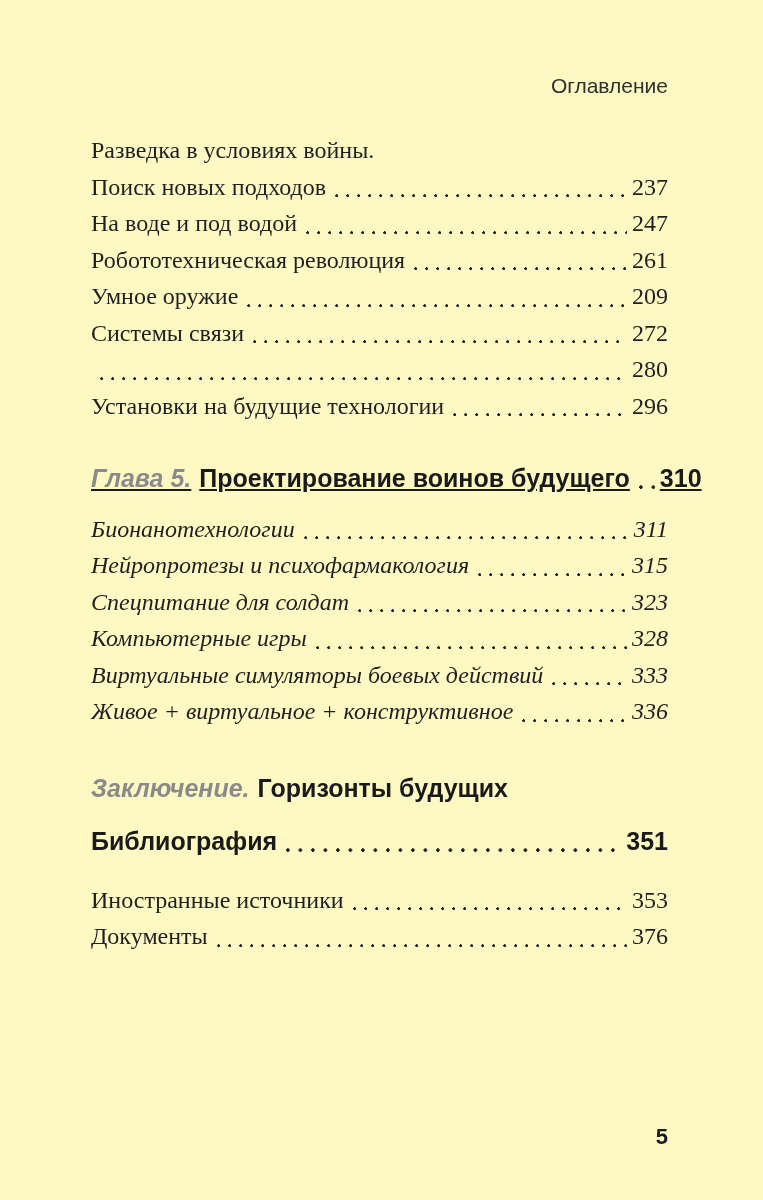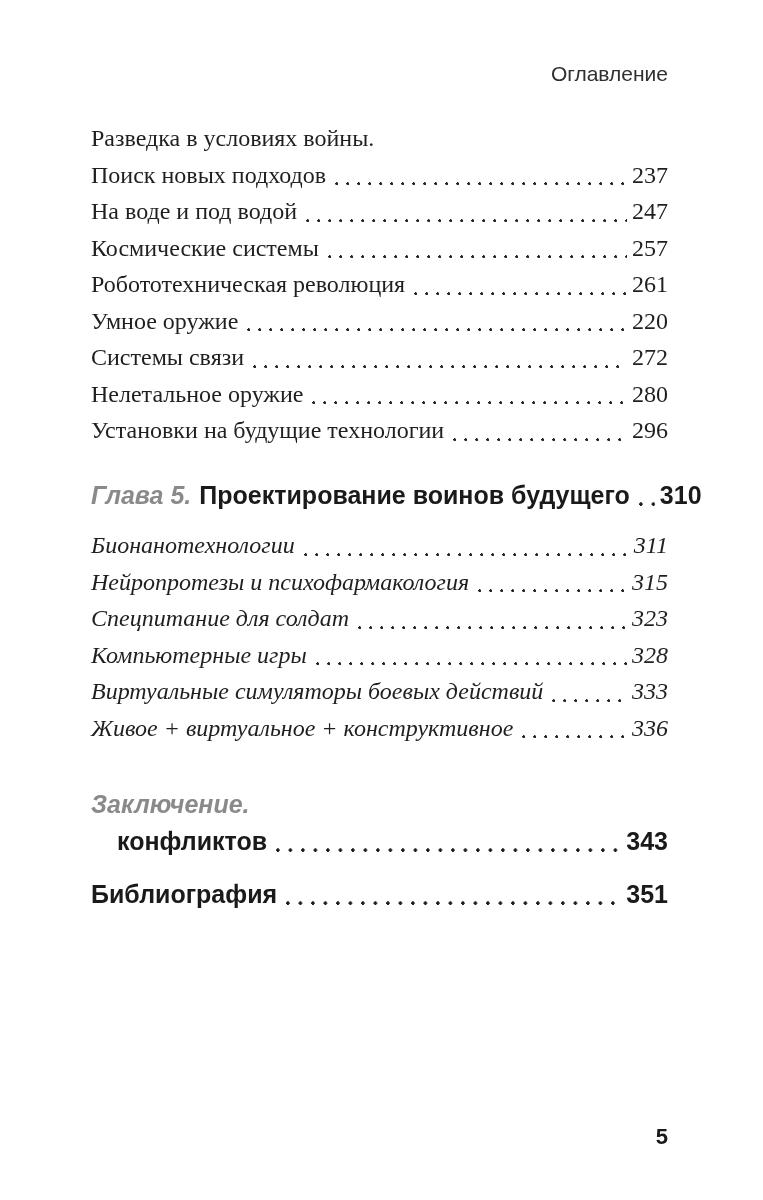--- a/index.html
+++ b/index.html
@@ -1,24 +1,24 @@
 <!DOCTYPE html>
 <html lang="ru"><head>
 <meta charset="utf-8">
 <style>
   html, body { margin: 0; padding: 0; background: #e9e9e9; }
   .page {
     position: relative;
     width: 763px;
     height: 1200px;
     margin: 0 auto;
-    background: #ffffff;
+    background: #fef9c3;
     overflow: hidden;
     box-sizing: border-box;
-    padding: 0 95px 0 91px;
+    padding: 12px 95px 0 91px;
     color: #1f1f1f;
   }
   .running-head {
     margin-top: 62px;
     text-align: right;
     font-family: "Liberation Sans", sans-serif;
     font-size: 21px;
     line-height: 24px;
     color: #2f2f2f;
   }
@@ -55,21 +55,21 @@
     background-size: 11px 4px;
     background-repeat: repeat-x;
     background-position: left 2px bottom 7px;
   }
   .leader.bold {
     background-image: radial-gradient(circle at 1.9px 1.9px, #1c1c1c 1.45px, transparent 1.75px);
     background-size: 12.5px 4.5px;
   }
   .pg { flex: 0 0 auto; }
   .group-1 { margin-top: 34px; }
-  .chapter-row { margin-top: 28px; }
+  .chapter-row { margin-top: 36px; text-decoration: underline; }
   .group-2 { margin-top: 14px; font-style: italic; }
   .conclusion-block { margin-top: 40px; }
   .indent { padding-left: 26px; }
   .bibliography-row { margin-top: 17px; }
   .group-3 { margin-top: 22px; }
   .folio {
     position: absolute;
     right: 95px;
     bottom: 50px;
     font-family: "Liberation Sans", sans-serif;
@@ -93,41 +93,35 @@
       <span>Поиск новых подходов</span>
       <span class="leader"></span>
       <span class="pg">237</span>
     </div>
     <div class="row serif">
       <span>На воде и под водой</span>
       <span class="leader"></span>
       <span class="pg">247</span>
     </div>
     <div class="row serif">
-      <span>Космические системы</span>
-      <span class="leader"></span>
-      <span class="pg">257</span>
-    </div>
-    <div class="row serif">
       <span>Робототехническая революция</span>
       <span class="leader"></span>
       <span class="pg">261</span>
     </div>
     <div class="row serif">
       <span>Умное оружие</span>
       <span class="leader"></span>
-      <span class="pg">220</span>
+      <span class="pg">209</span>
     </div>
     <div class="row serif">
       <span>Системы связи</span>
       <span class="leader"></span>
       <span class="pg">272</span>
     </div>
     <div class="row serif">
-      <span>Нелетальное оружие</span>
       <span class="leader"></span>
       <span class="pg">280</span>
     </div>
     <div class="row serif">
       <span>Установки на будущие технологии</span>
       <span class="leader"></span>
       <span class="pg">296</span>
     </div>
   </div>
 
@@ -167,30 +161,38 @@
     <div class="row serif">
       <span>Живое + виртуальное + конструктивное</span>
       <span class="leader"></span>
       <span class="pg">336</span>
     </div>
   </div>
 
   <div class="conclusion-block">
     <div class="row sans">
       <span class="prefix-gray">Заключение.</span>
-    </div>
-    <div class="row sans indent">
-      <span>конфликтов</span>
-      <span class="leader bold"></span>
-      <span class="pg">343</span>
+      <span>Горизонты будущих</span>
     </div>
   </div>
 
   <div class="row sans bibliography-row">
     <span>Библиография</span>
     <span class="leader bold"></span>
     <span class="pg">351</span>
   </div>
 
+  <div class="group-3">
+    <div class="row serif">
+      <span>Иностранные источники</span>
+      <span class="leader"></span>
+      <span class="pg">353</span>
+    </div>
+    <div class="row serif">
+      <span>Документы</span>
+      <span class="leader"></span>
+      <span class="pg">376</span>
+    </div>
+  </div>
 
   <div class="folio">5</div>
 
 </div>
 
 </body></html>

